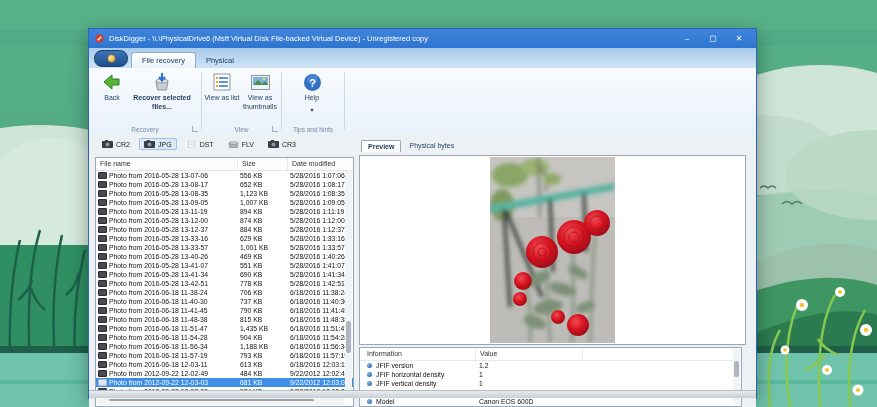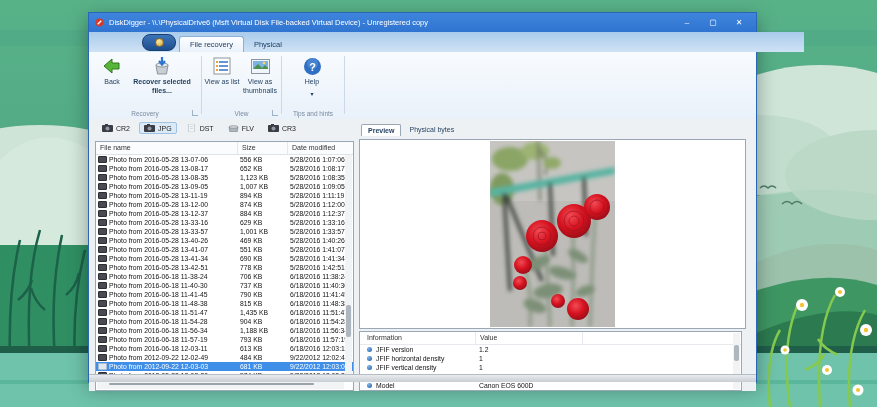--- a/index.html
+++ b/index.html
@@ -1,33 +1,33 @@
 <!DOCTYPE html>
 <html><head>
 <meta charset="utf-8">
 <style>
   html,body{margin:0;padding:0;width:877px;height:407px;overflow:hidden;
     font-family:"Liberation Sans",sans-serif;}
   .desktop{position:relative;width:877px;height:407px;overflow:hidden;}
   .desktop svg.bg{position:absolute;left:0;top:0;}
 
   
-  .window{position:absolute;left:88px;top:12px;width:669px;height:371px;
+  .window{position:absolute;left:88px;top:28px;width:669px;height:371px;
     background:#eef1f5;box-shadow:0 6px 18px rgba(0,0,0,.35);
     border:1px solid #2a66b5;box-sizing:border-box;font-size:7.5px;color:#222;}
   .titlebar{position:absolute;left:0;top:0;width:100%;height:19px;
     background:linear-gradient(#3f85dc,#2f74d0);display:flex;align-items:center;}
   .titlebar .app-ico{width:9px;height:9px;margin:0 5px 0 6px;flex:0 0 auto;}
   .titlebar .ttl{color:#fff;font-size:7.5px;white-space:nowrap;overflow:hidden;flex:1;}
   .winbtns{display:flex;gap:0;margin-right:4px;}
   .winbtn{width:26px;height:19px;display:flex;align-items:center;justify-content:center;
     color:#fff;font-size:8px;cursor:default;}
   
   .tabstrip{position:absolute;left:0;top:19px;width:100%;height:20px;
-    background:linear-gradient(#a9cbeb,#cfe2f5);display:flex;align-items:flex-end;padding-left:48px;}
+    background:linear-gradient(#a9cbeb,#cfe2f5);display:flex;align-items:flex-end;}
   .appbtn{width:32px;height:15px;margin:0 3px 1px 5px;border-radius:8px;
     background:linear-gradient(#3c74b8,#1d4f8f);border:1px solid #16406f;
     display:flex;align-items:center;justify-content:center;}
   .appbtn .dot{width:7px;height:7px;border-radius:50%;
     background:radial-gradient(circle at 35% 30%,#ffe9a8,#caa13f);border:1px solid #8a6b20;}
   .rtab{padding:3px 10px 3px 10px;font-size:7.5px;color:#16385e;}
   .rtab.active{background:linear-gradient(#fdfeff,#eaf2fb);border:1px solid #8fb0d4;
     border-bottom:none;border-radius:3px 3px 0 0;}
   
   .ribbon{position:absolute;left:0;top:39px;width:100%;height:67px;

